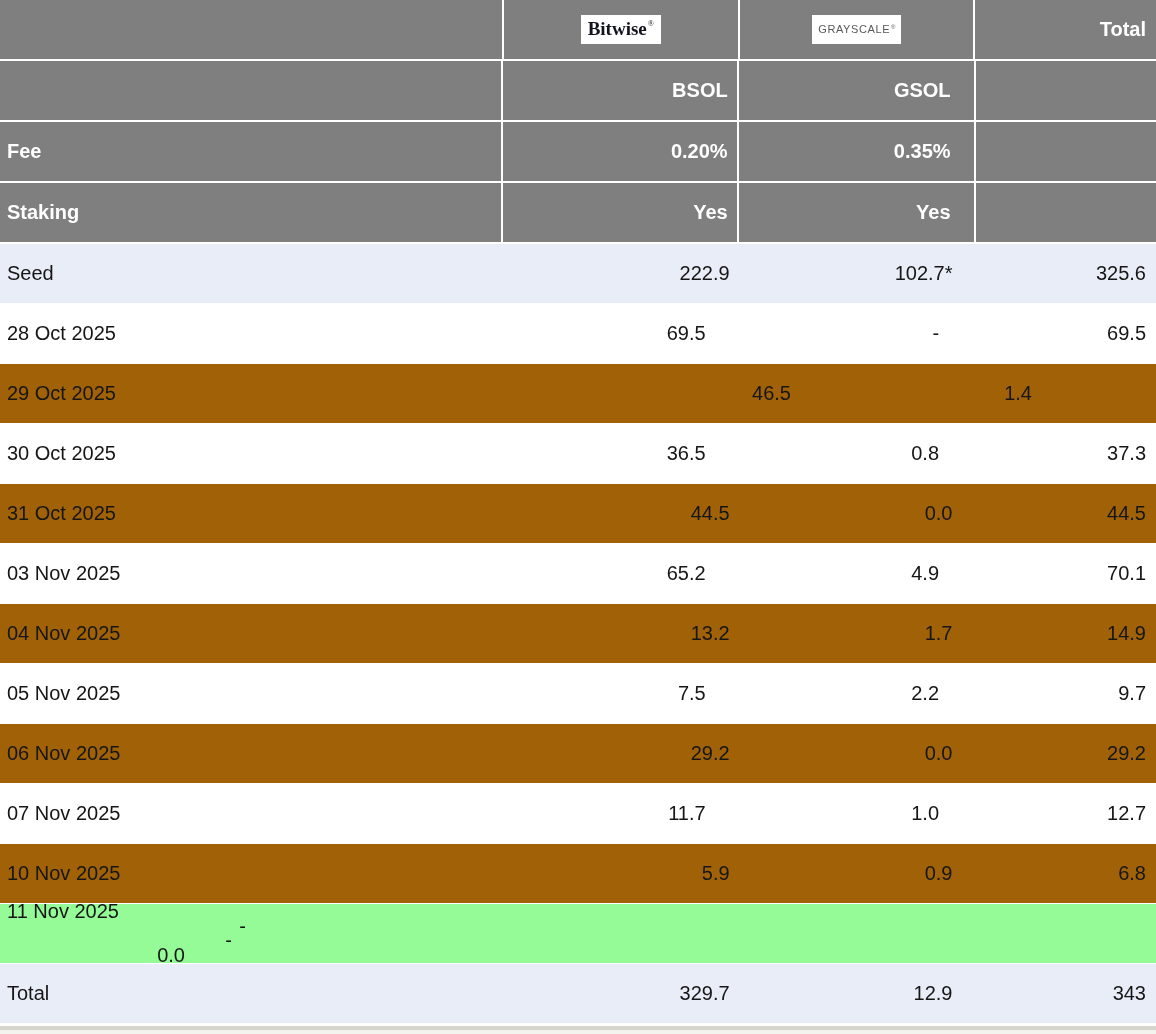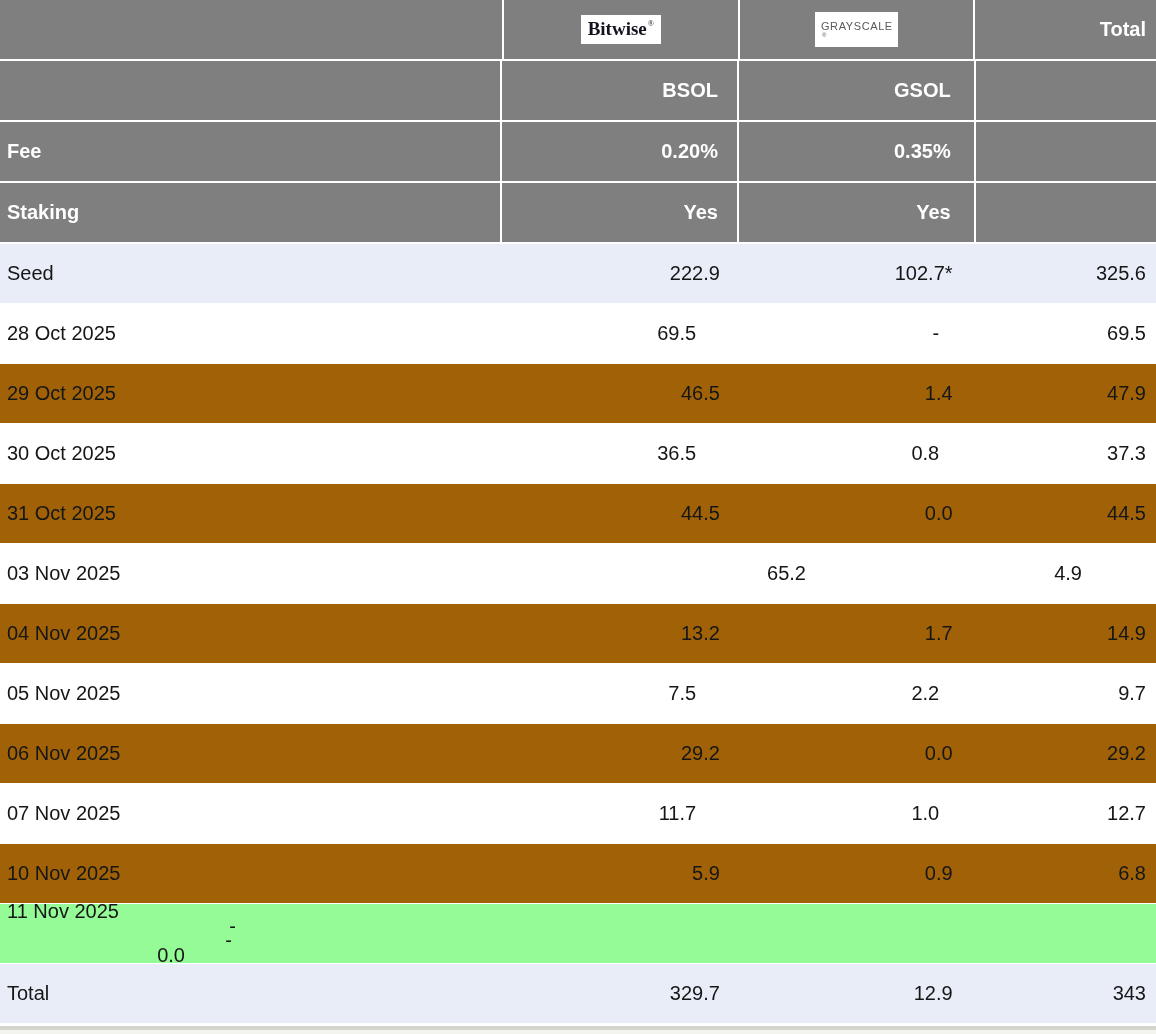--- a/index.html
+++ b/index.html
@@ -14,21 +14,21 @@
   .row { display:flex; box-sizing:border-box; }
   .cell {
     box-sizing:border-box;
     display:flex;
     align-items:center;
     font-size:20px;
     overflow:hidden;
     white-space:nowrap;
   }
   .c-label { width:545px; padding-left:7px;  justify-content:flex-start; }
-  .c-bsol  { width:255px; padding-right:19px;  justify-content:flex-end; }
+  .c-bsol  { width:255px; padding-right:9px;  justify-content:flex-end; }
   .c-gsol  { width:255px; padding-right:23px; justify-content:flex-end; }
   .c-total { width:195px; padding-right:10px; justify-content:flex-end; }
 
   
   .hrow { height:61px; background:#7f7f7f; border-bottom:2px solid #ffffff; }
   .hrow .cell { color:#ffffff; font-weight:700; }
   .hrow .sep { border-right:2px solid #ffffff; }
   .logo-cell { justify-content:center !important; padding-right:0 !important; }
 
   .bitwise-box {
@@ -48,21 +48,20 @@
     background:#ffffff;
     color:#58595b;
     font-family:"Liberation Sans", sans-serif;
     font-weight:500;
     font-size:11px;
     letter-spacing:0.6px;
     line-height:1;
     padding:9px 5px 9px 6px;
     display:inline-flex;
     align-items:flex-start;
-    flex-direction:column;
   }
   .grayscale-box .reg { font-size:6px; letter-spacing:0; margin-left:1px; }
 
   
   .brow { height:60px; border-bottom:1px solid #ffffff; background:#ffffff; }
   .brow .cell { color:#161616; font-weight:400; }
   .band-white  { background:#ffffff;gap:25px; }
   .band-stripe { background:#a16207; }
   .band-blue   { background:#e8edf8; }
   .band-green  { background:#94fb97;flex-direction:column; }
@@ -124,38 +123,38 @@
   <div class="row brow band-white">
     <div class="cell c-label">28 Oct 2025</div>
     <div class="cell c-bsol">69.5</div>
     <div class="cell c-gsol">-</div>
     <div class="cell c-total">69.5</div>
   </div>
   <div class="row brow band-stripe">
     <div class="cell c-label">29 Oct 2025</div>
     <div class="cell c-bsol">46.5</div>
     <div class="cell c-gsol">1.4</div>
-    <div class="cell c-total">47.9</div>
   </div>
   <div class="row brow band-white">
     <div class="cell c-label">30 Oct 2025</div>
     <div class="cell c-bsol">36.5</div>
     <div class="cell c-gsol">0.8</div>
     <div class="cell c-total">37.3</div>
   </div>
   <div class="row brow band-stripe">
     <div class="cell c-label">31 Oct 2025</div>
     <div class="cell c-bsol">44.5</div>
     <div class="cell c-gsol">0.0</div>
     <div class="cell c-total">44.5</div>
   </div>
   <div class="row brow band-white">
     <div class="cell c-label">03 Nov 2025</div>
     <div class="cell c-bsol">65.2</div>
     <div class="cell c-gsol">4.9</div>
+    <div class="cell c-total">70.1</div>
   </div>
   <div class="row brow band-stripe">
     <div class="cell c-label">04 Nov 2025</div>
     <div class="cell c-bsol">13.2</div>
     <div class="cell c-gsol">1.7</div>
     <div class="cell c-total">14.9</div>
   </div>
   <div class="row brow band-white">
     <div class="cell c-label">05 Nov 2025</div>
     <div class="cell c-bsol">7.5</div>

